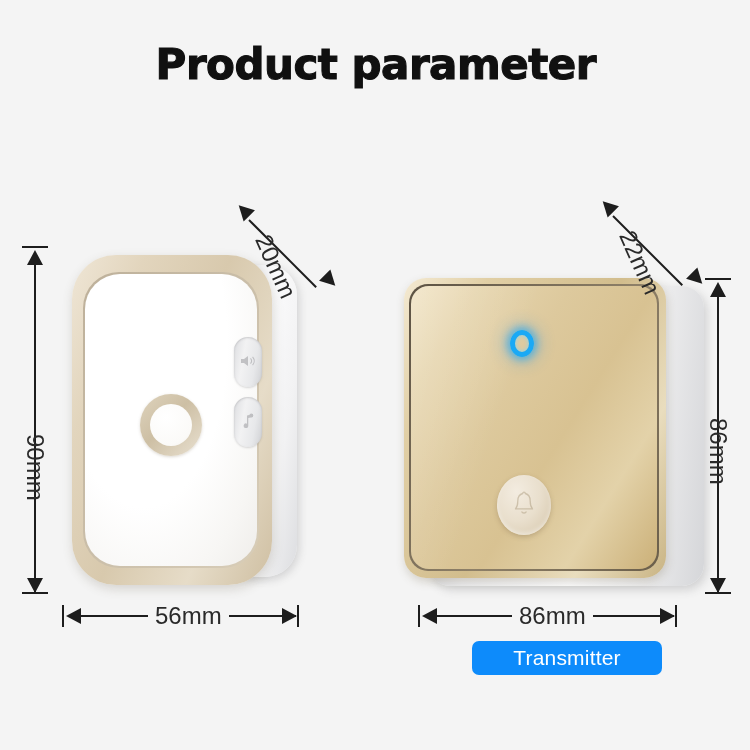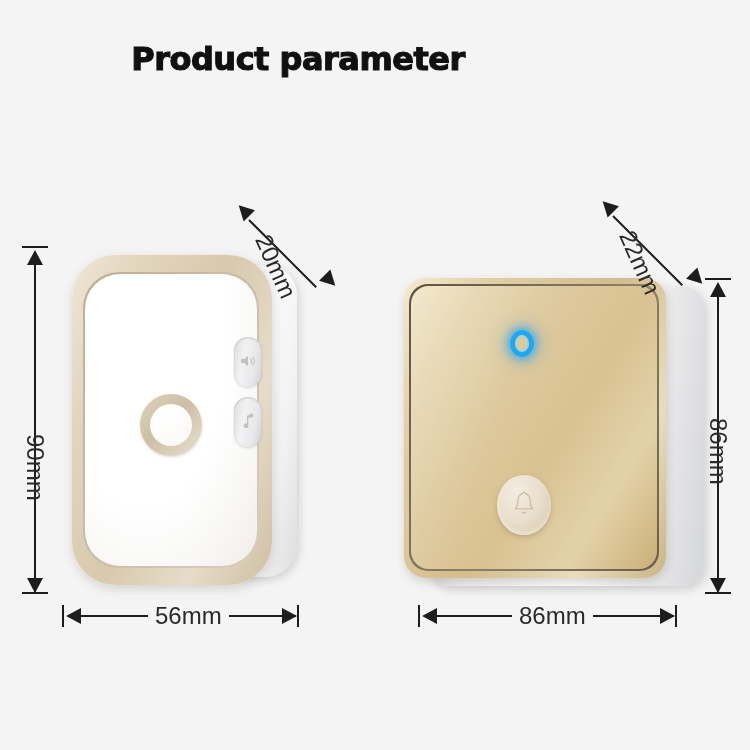--- a/index.html
+++ b/index.html
@@ -20,22 +20,22 @@
     width: 750px;
     height: 750px;
   }
 
   
   .page-title {
     position: absolute;
     top: 40px;
     left: 0;
     width: 596px;
-    text-align: center;
-    font-size: 32px;
+    text-align: right;
+    font-size: 42px;
     font-weight: 700;
     letter-spacing: -0.5px;
     color: #101010;
     font-family: "DejaVu Sans", sans-serif;
     -webkit-text-stroke: 1.1px #101010;
   }
 
   
   .dim-label {
     position: absolute;
@@ -401,14 +401,17 @@
     <div class="dim-label" style="left:512px; top:602px; font-size:24px; background:#f4f4f4; padding:0 7px;">86mm</div>
   </div>
 
   <div class="diag-group" style="left:0; top:0;">
     <div class="arrow arrow-up" style="left:600px; top:199px; transform:rotate(-45deg);"></div>
     <div class="diag-line" style="left:613px; top:215px; width:98px; transform:rotate(45deg);"></div>
     <div class="arrow arrow-down" style="left:689px; top:271px; transform:rotate(-45deg);"></div>
     <div class="diag-label" style="left:626px; top:218px; transform:rotate(66deg); transform-origin:0 50%;">22mm</div>
   </div>
 
+  <div class="pill" style="left:472px; top:641px; width:190px;">
+    <span>Transmitter</span>
+  </div>
 
 </div>
 
 </body></html>

